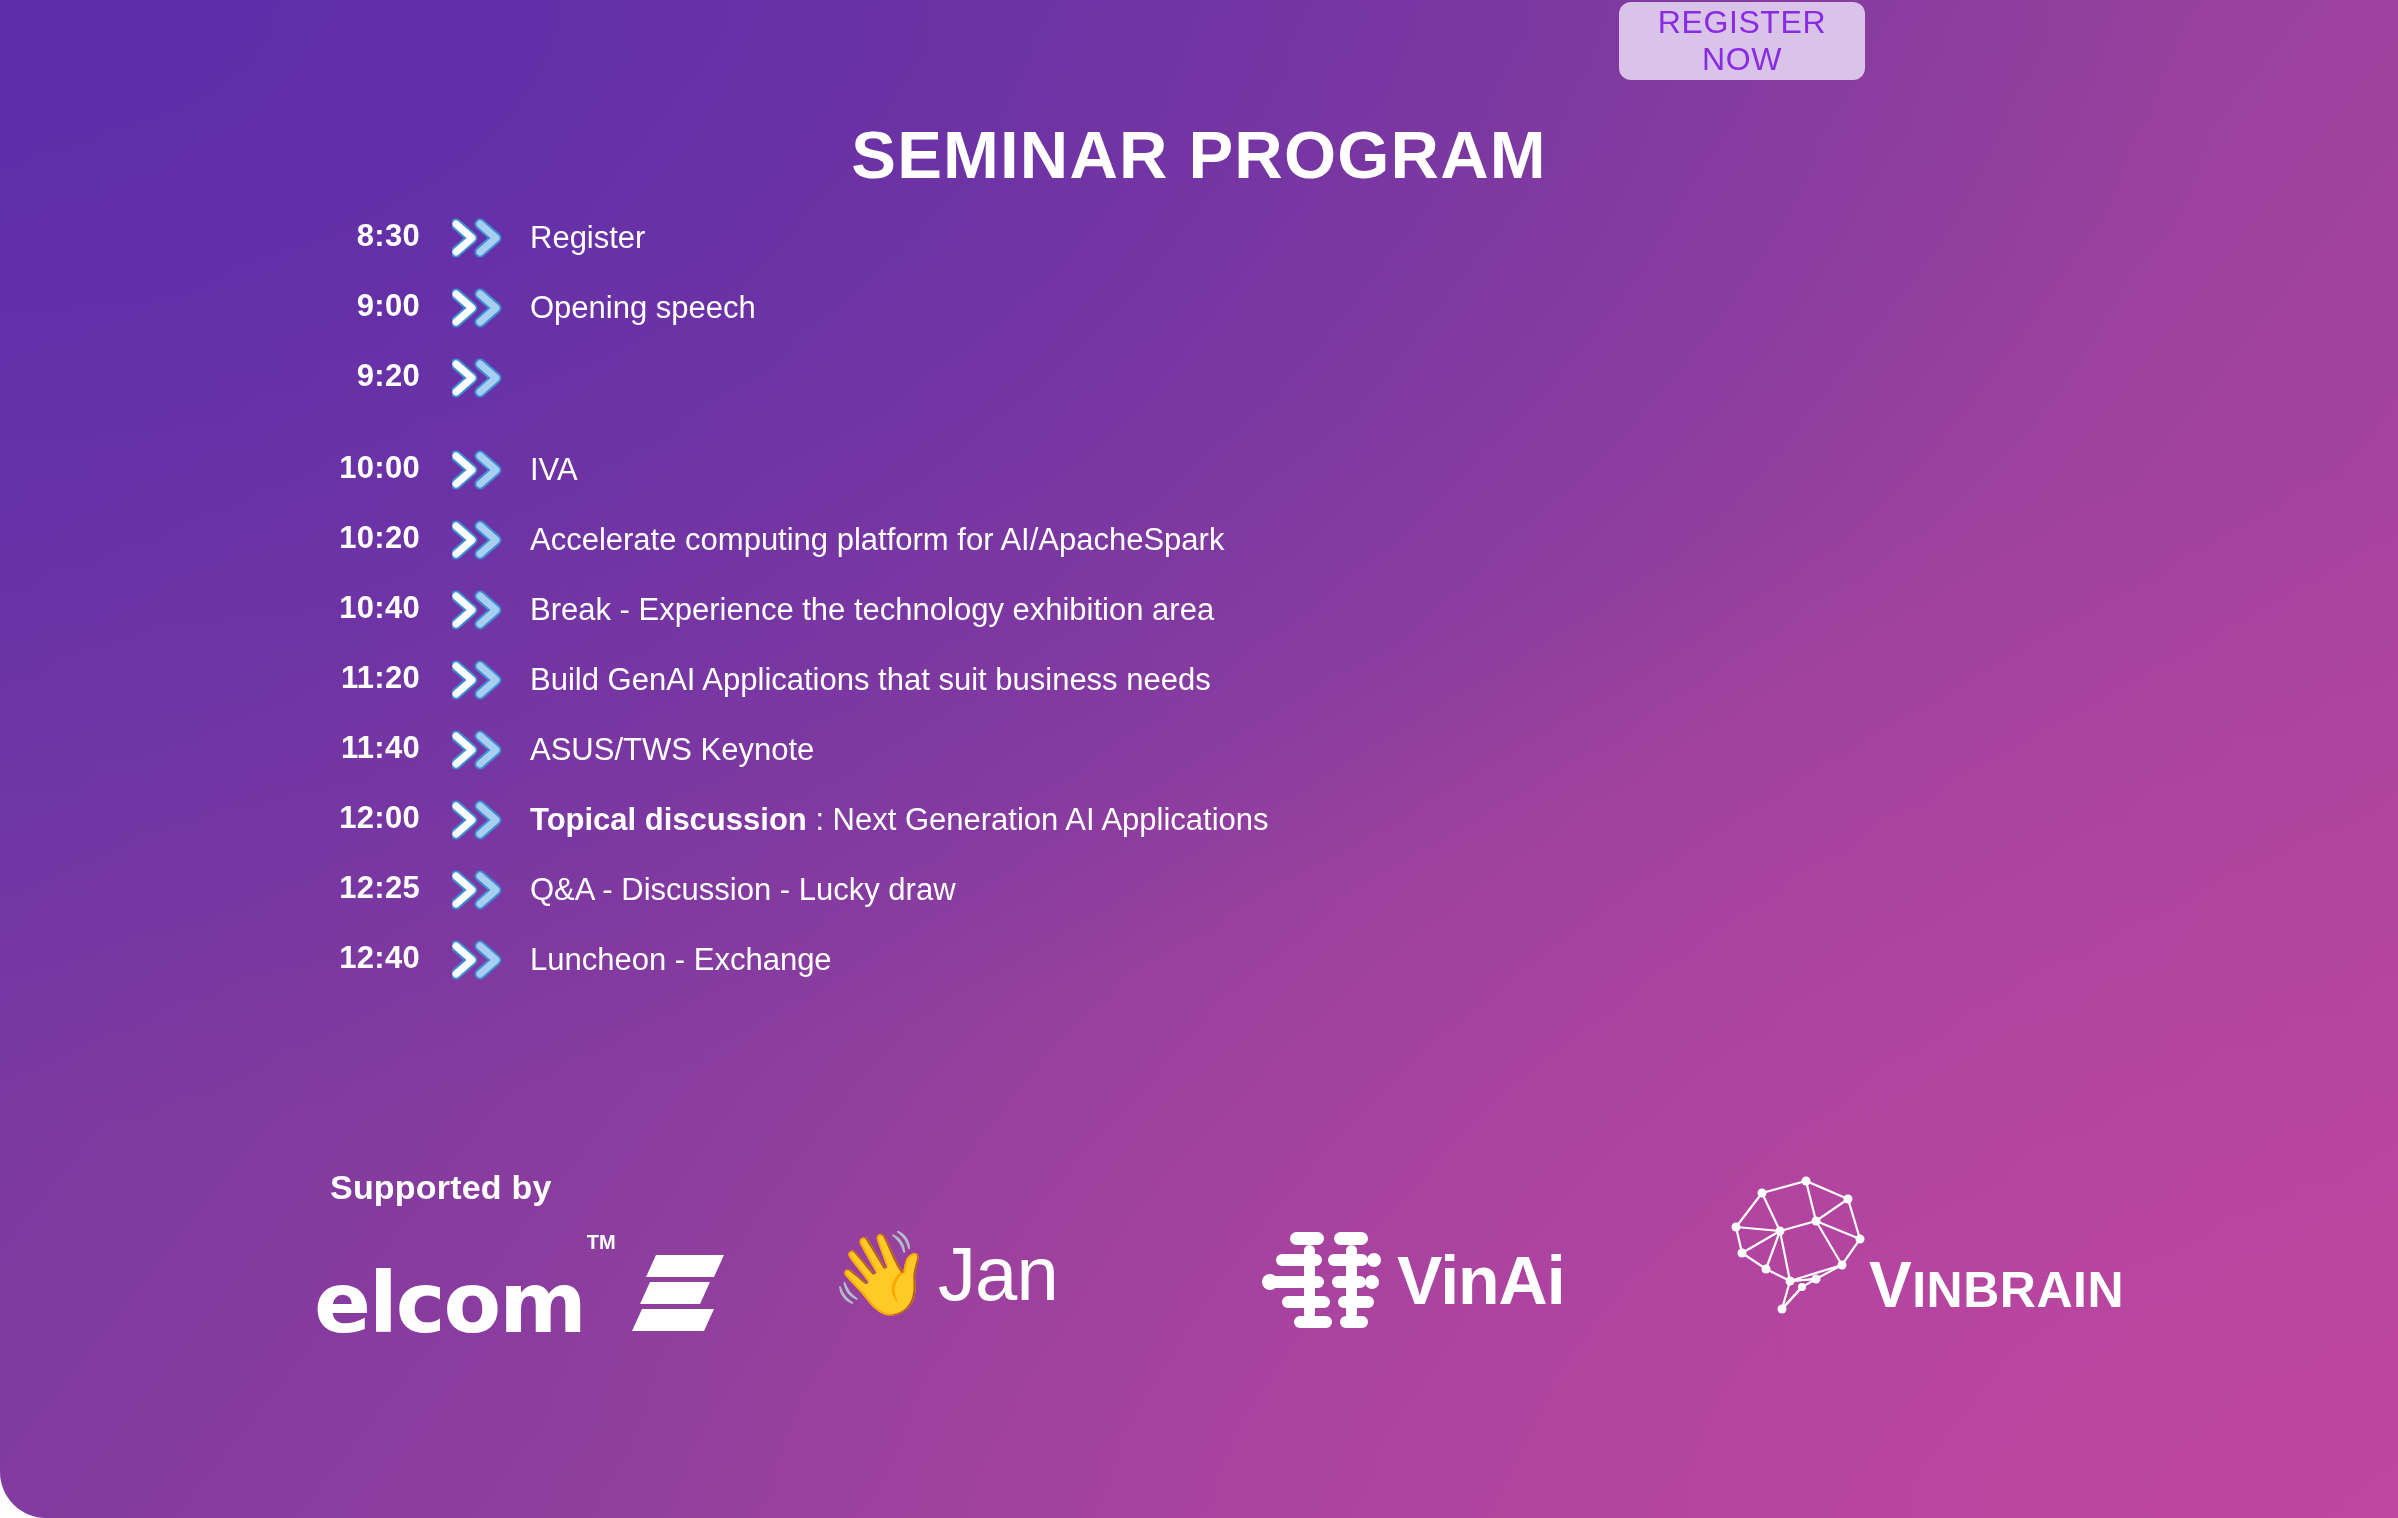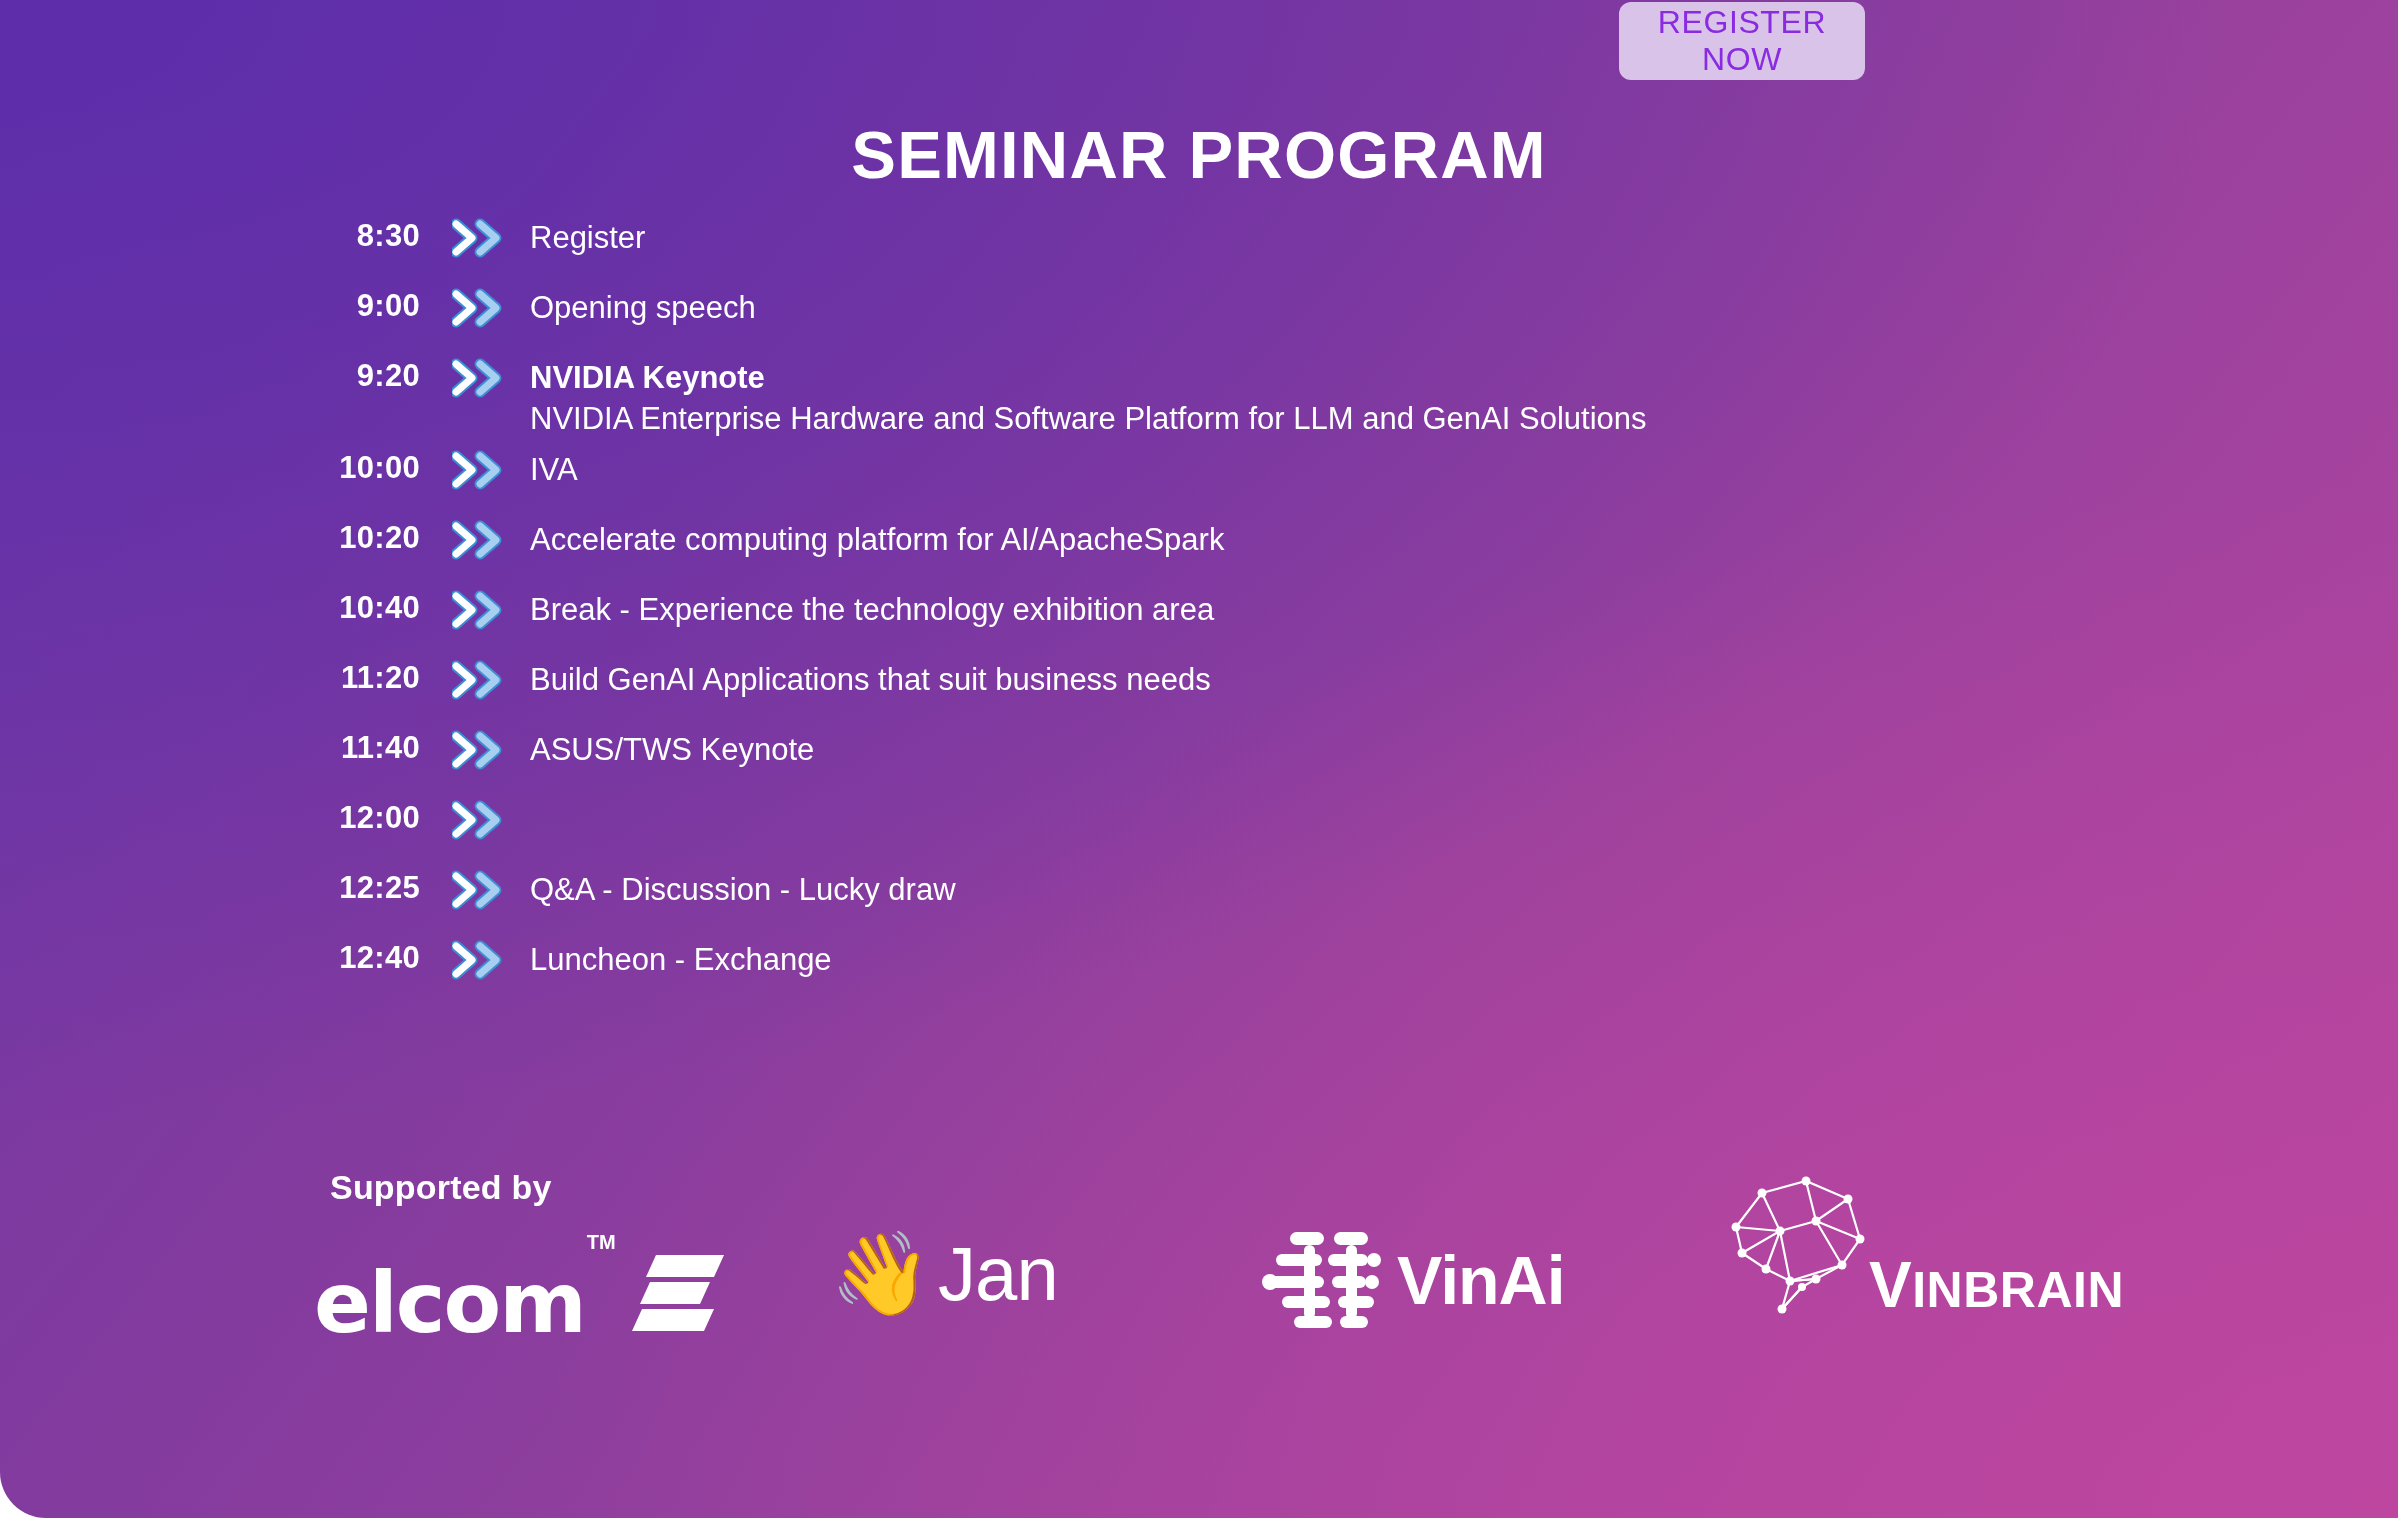--- a/index.html
+++ b/index.html
@@ -225,24 +225,20 @@
     <div class="row tall">
       <div class="time">9:20</div>
       <div class="chev">
         <svg width="56" height="40" viewBox="0 0 56 40">
           <path d="M4 6 L20 20 L4 34" fill="none" stroke="#3b8fd4" stroke-width="11" stroke-linecap="round" stroke-linejoin="round"></path>
           <path d="M4 6 L20 20 L4 34" fill="none" stroke="#ffffff" stroke-width="7" stroke-linecap="round" stroke-linejoin="round"></path>
           <path d="M28 6 L44 20 L28 34" fill="none" stroke="#3b8fd4" stroke-width="11" stroke-linecap="round" stroke-linejoin="round"></path>
           <path d="M28 6 L44 20 L28 34" fill="none" stroke="#a8cef0" stroke-width="7" stroke-linecap="round" stroke-linejoin="round"></path>
         </svg>
       </div>
-      <div class="desc">
-        <span class="b line2">NVIDIA Keynote</span>
-        <span class="line2">NVIDIA Enterprise Hardware and Software Platform for LLM and GenAI Solutions</span>
-      </div>
     </div>
 
     <div class="row">
       <div class="time">10:00</div>
       <div class="chev">
         <svg width="56" height="40" viewBox="0 0 56 40">
           <path d="M4 6 L20 20 L4 34" fill="none" stroke="#3b8fd4" stroke-width="11" stroke-linecap="round" stroke-linejoin="round"></path>
           <path d="M4 6 L20 20 L4 34" fill="none" stroke="#ffffff" stroke-width="7" stroke-linecap="round" stroke-linejoin="round"></path>
           <path d="M28 6 L44 20 L28 34" fill="none" stroke="#3b8fd4" stroke-width="11" stroke-linecap="round" stroke-linejoin="round"></path>
           <path d="M28 6 L44 20 L28 34" fill="none" stroke="#a8cef0" stroke-width="7" stroke-linecap="round" stroke-linejoin="round"></path>
@@ -315,20 +311,23 @@
 
     <div class="row">
       <div class="time">12:00</div>
       <div class="chev">
         <svg width="56" height="40" viewBox="0 0 56 40">
           <path d="M4 6 L20 20 L4 34" fill="none" stroke="#3b8fd4" stroke-width="11" stroke-linecap="round" stroke-linejoin="round"></path>
           <path d="M4 6 L20 20 L4 34" fill="none" stroke="#ffffff" stroke-width="7" stroke-linecap="round" stroke-linejoin="round"></path>
           <path d="M28 6 L44 20 L28 34" fill="none" stroke="#3b8fd4" stroke-width="11" stroke-linecap="round" stroke-linejoin="round"></path>
           <path d="M28 6 L44 20 L28 34" fill="none" stroke="#a8cef0" stroke-width="7" stroke-linecap="round" stroke-linejoin="round"></path>
         </svg>
+      </div>
+      <div class="desc">
+        <span class="b">Topical discussion</span><span> : Next Generation AI Applications</span>
       </div>
     </div>
 
     <div class="row">
       <div class="time">12:25</div>
       <div class="chev">
         <svg width="56" height="40" viewBox="0 0 56 40">
           <path d="M4 6 L20 20 L4 34" fill="none" stroke="#3b8fd4" stroke-width="11" stroke-linecap="round" stroke-linejoin="round"></path>
           <path d="M4 6 L20 20 L4 34" fill="none" stroke="#ffffff" stroke-width="7" stroke-linecap="round" stroke-linejoin="round"></path>
           <path d="M28 6 L44 20 L28 34" fill="none" stroke="#3b8fd4" stroke-width="11" stroke-linecap="round" stroke-linejoin="round"></path>

